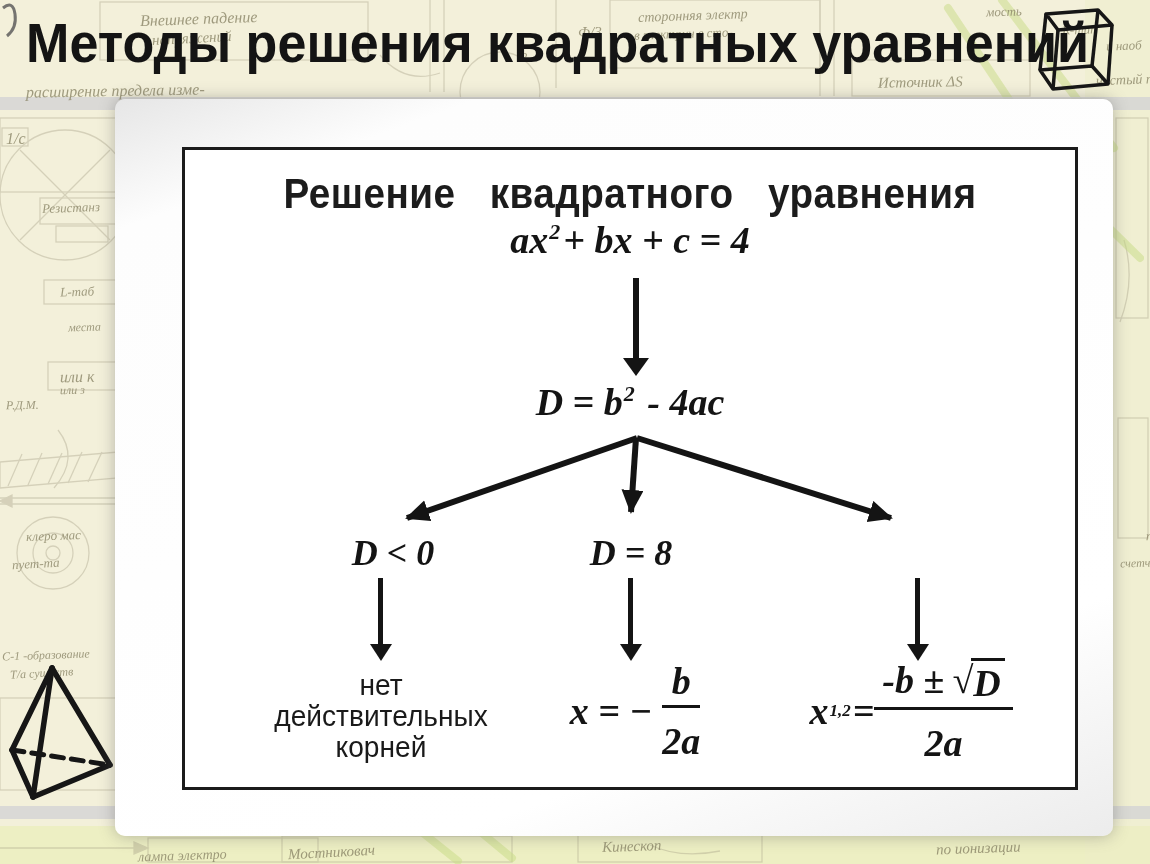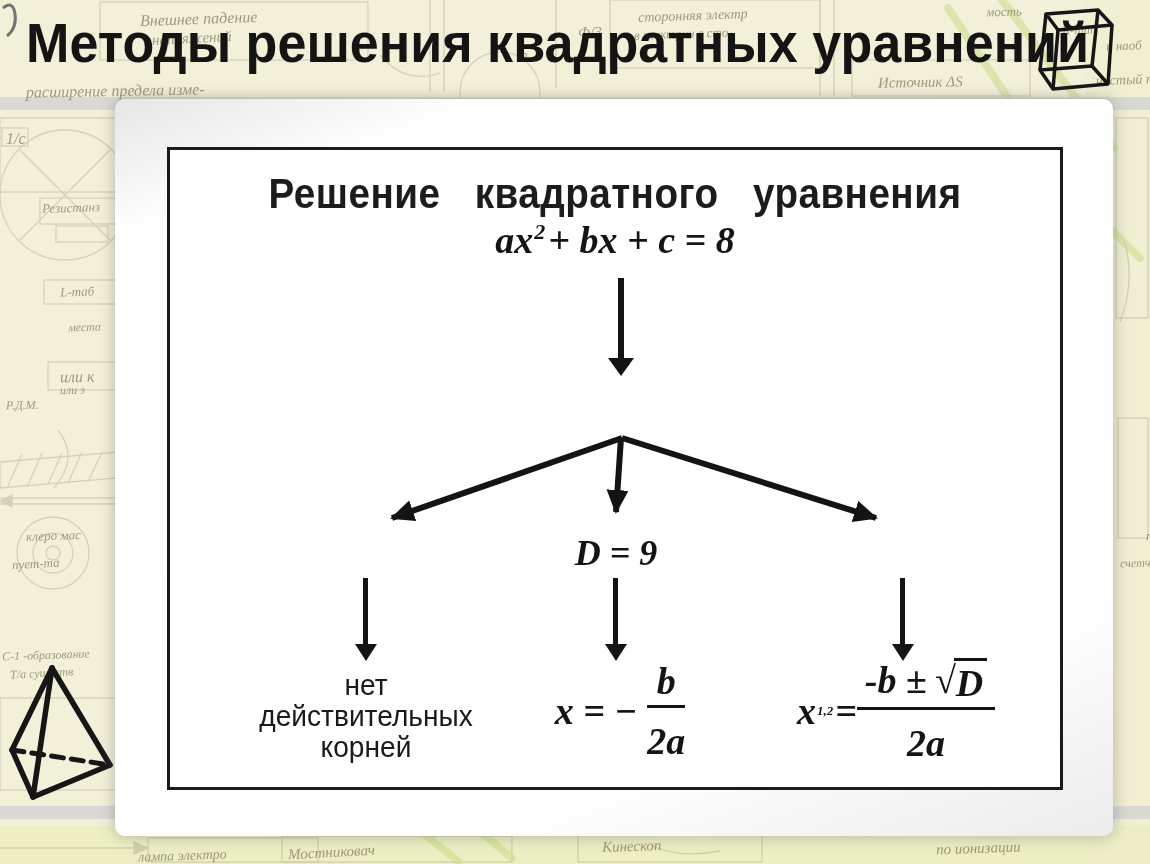--- a/index.html
+++ b/index.html
@@ -26,21 +26,21 @@
   
   .page-title{position:absolute;left:26px;top:10px;margin:0;z-index:5;
               font-size:56px;font-weight:700;letter-spacing:0;color:#141414;
               transform:scaleX(.93);transform-origin:left top;white-space:nowrap;}
 
   
   .panel{position:absolute;left:115px;top:99px;width:998px;height:737px;z-index:6;
          border-radius:10px;
          background:linear-gradient(160deg,#e6e6e6 0%,#fdfdfd 12%,#ffffff 78%,#ececec 100%);
          box-shadow:0 0 16px rgba(100,100,100,.45);}
-  .chart-box{position:absolute;left:52px;top:48px;width:896px;height:643px;
+  .chart-box{position:absolute;left:67px;top:48px;width:896px;height:643px;
              border:3px solid #1b1b1b;background:#fff;box-sizing:border-box;}
 
   .box-heading{position:absolute;left:0;right:0;top:20px;text-align:center;
                font-size:42px;font-weight:700;letter-spacing:.5px;word-spacing:.6em;
                color:#1c1c1c;transform:scaleX(.92);}
   .formula{font-family:"Liberation Serif",serif;font-style:italic;font-weight:bold;
            color:#141414;}
   .equation{position:absolute;left:0;right:0;top:68px;text-align:center;font-size:38px;}
   .equation sup,.discriminant sup{font-size:22px;vertical-align:14px;margin:0 3px 0 1px;font-weight:bold;}
   .discriminant{position:absolute;left:0;right:0;top:230px;text-align:center;font-size:38px;}
@@ -70,21 +70,21 @@
               display:flex;align-items:center;justify-content:center;font-size:38px;}
   .result-right{position:absolute;left:576px;top:502px;width:300px;height:118px;
                 display:flex;align-items:center;justify-content:center;font-size:38px;}
   .pre{margin-right:10px;}
   .frac{display:inline-flex;flex-direction:column;align-items:center;}
   .frac .num{align-self:stretch;text-align:center;border-bottom:3px solid #141414;
              padding:0 8px 2px;}
   .frac .den{padding-top:2px;margin-top:9px;}
   .sqrt{display:inline-flex;align-items:flex-start;margin-left:8px;}
   .rootarg{border-top:3px solid #141414;padding:0 4px 0 2px;margin-left:-2px;}
-  .result-right sub{font-size:13px;vertical-align:-8px;margin:0 2px 0 1px;}
+  .result-right sub{font-size:17px;vertical-align:-8px;margin:0 2px 0 1px;}
 </style>
 </head>
 <body>
 
 <div class="stage">
 
   <div class="band-bottom"></div>
   <div class="band-right"></div>
 
   <svg class="bg-sketch" width="1150" height="864" viewBox="0 0 1150 864">
@@ -202,40 +202,44 @@
   </svg>
 
   <h1 class="page-title">Методы решения квадратных уравнений</h1>
 
   <div class="panel">
     <div class="chart-box">
 
       <div class="box-heading">Решение квадратного уравнения</div>
 
       <div class="equation formula">
-        <span>ax</span><sup>2</sup><span>+ bx + c = 8</span>
+        <span>ax</span><sup>2</sup><span>+ bx + c = 4</span>
       </div>
 
       <div class="varrow arrow-main"></div>
 
+      <div class="discriminant formula">
+        <span>D = b</span><sup>2</sup><span> - 4ac</span>
+      </div>
 
       <svg class="branches" width="896" height="643" viewBox="0 0 896 643">
         <defs>
           <marker id="ah" markerUnits="userSpaceOnUse" markerWidth="26" markerHeight="24" refX="22" refY="11" orient="auto">
             <polygon points="0,0 24,11 0,22" fill="#141414"></polygon>
           </marker>
         </defs>
         <g stroke="#141414" stroke-width="6">
           <line x1="452" y1="288" x2="222" y2="368" marker-end="url(#ah)"></line>
           <line x1="451" y1="288" x2="446" y2="362" marker-end="url(#ah)"></line>
           <line x1="452" y1="288" x2="706" y2="368" marker-end="url(#ah)"></line>
         </g>
       </svg>
 
-      <div class="cond formula cond-mid">D = 9</div>
+      <div class="cond formula cond-left">D &lt; 0</div>
+      <div class="cond formula cond-mid">D = 8</div>
 
       <div class="varrow arrow-b arrow-b-left"></div>
       <div class="varrow arrow-b arrow-b-mid"></div>
       <div class="varrow arrow-b arrow-b-right"></div>
 
       <div class="result-left">
         <div>нет</div>
         <div>действительных</div>
         <div>корней</div>
       </div>

